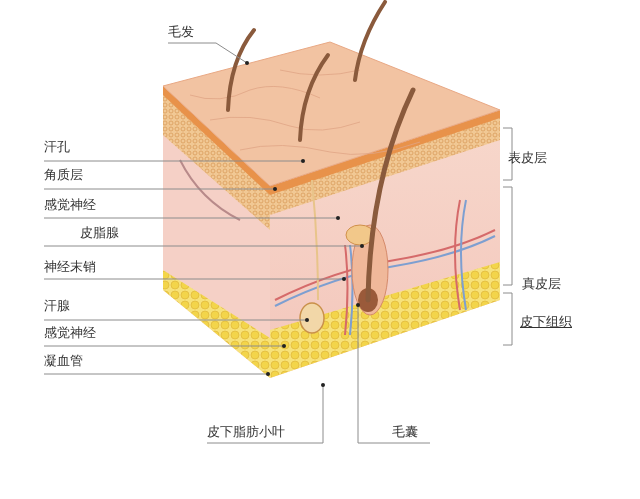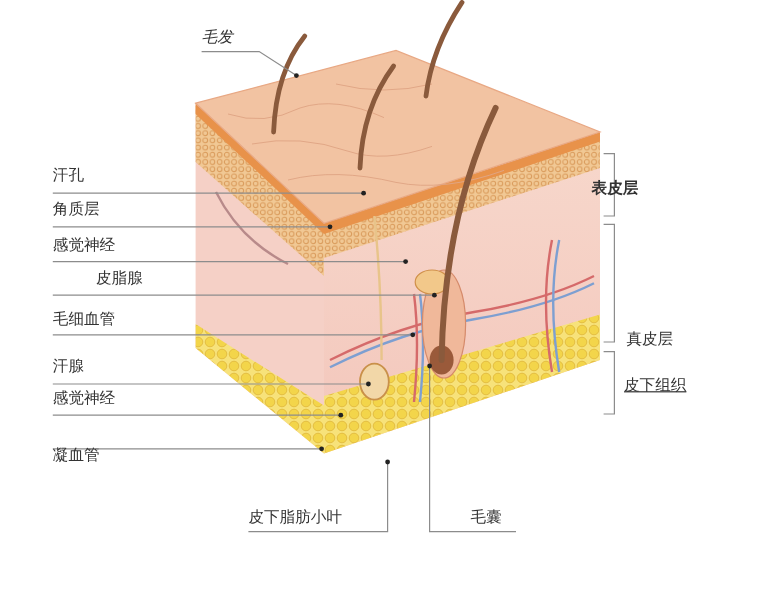--- a/index.html
+++ b/index.html
@@ -105,30 +105,30 @@
         <circle cx="362" cy="246" r="2"></circle>
         <circle cx="344" cy="279" r="2"></circle>
       <circle cx="307" cy="320" r="2"></circle>
         <circle cx="284" cy="346" r="2"></circle>
         <circle cx="268" cy="374" r="2"></circle>
       <circle cx="323" cy="385" r="2"></circle>
         <circle cx="358" cy="305" r="2"></circle>
     </g>
   </svg>
 
-  <div class="lbl" style="left:168px;top:24px;font-style:italic;">毛发</div>
+  <div class="lbl" style="left:168px;top:24px;">毛发</div>
 
   <div class="lbl" style="left:44px;top:139px;">汗孔</div>
   <div class="lbl" style="left:44px;top:167px;">角质层</div>
   <div class="lbl" style="left:44px;top:197px;">感觉神经</div>
   <div class="lbl" style="left:44px;top:225px;margin-left:36px;">皮脂腺</div>
-  <div class="lbl" style="left:44px;top:259px;">毛细血管</div>
+  <div class="lbl" style="left:44px;top:259px;">神经末销</div>
   <div class="lbl" style="left:44px;top:298px;">汗腺</div>
   <div class="lbl" style="left:44px;top:325px;text-align:right;">感觉神经</div>
-  <div class="lbl" style="left:44px;top:372px;">凝血管</div>
+  <div class="lbl" style="left:44px;top:353px;">凝血管</div>
 
-  <div class="lbl" style="left:493px;top:150px;font-weight:bold;">表皮层</div>
+  <div class="lbl" style="left:508px;top:150px;">表皮层</div>
   <div class="lbl" style="left:522px;top:232px;margin-top:44px;">真皮层</div>
   <div class="lbl" style="left:520px;top:314px;text-decoration:underline;">皮下组织</div>
 
   <div class="lbl" style="left:207px;top:424px;text-align:center;">皮下脂肪小叶</div>
   <div class="lbl" style="left:392px;top:424px;">毛囊</div>
 </div>
 
 </body></html>

